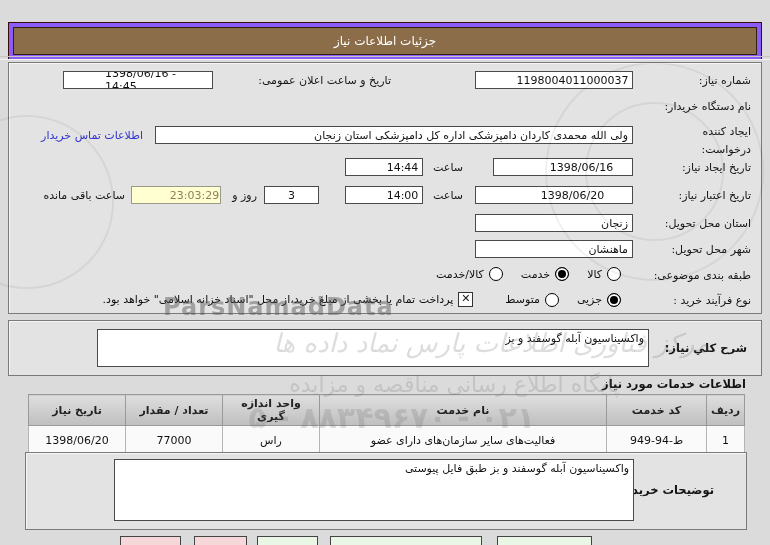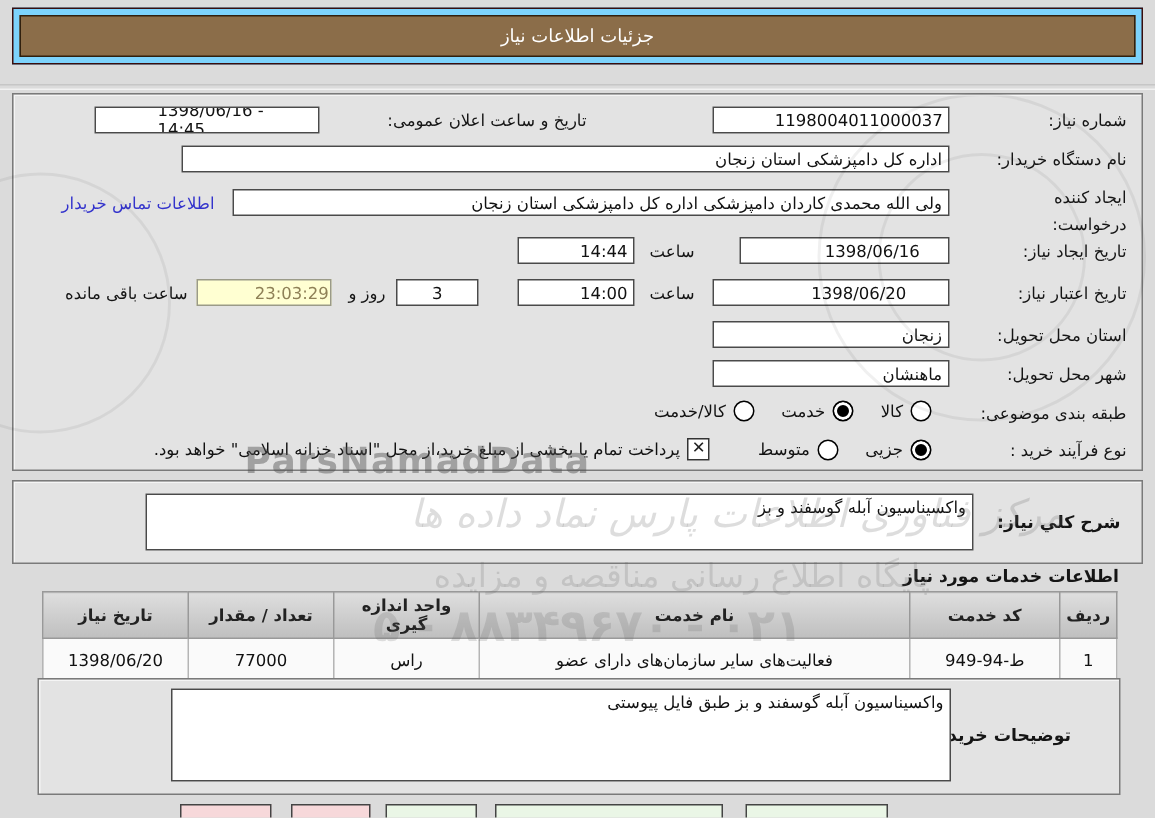--- a/index.html
+++ b/index.html
@@ -4,21 +4,21 @@
 <style>
   html,body{margin:0;padding:0;}
   body{
     width:770px;height:545px;position:relative;overflow:hidden;
     background:#dbdbdb;
     font-family:"DejaVu Sans",sans-serif;
     font-size:11px;color:#111;direction:rtl;
   }
   .abs{position:absolute;}
   
-  .titlebar{top:5px;left:8px;width:752px;height:36px;background:#7dd3fc;border:1px solid #3a0d0d;}
+  .titlebar{top:22px;left:8px;width:752px;height:36px;background:#8b5cf6;border:1px solid #3a0d0d;}
   .titlebar-inner{position:absolute;inset:4px;background:#8b6d49;border:1px solid #30200e;
     color:#fff;font-size:12px;display:flex;align-items:center;justify-content:center;}
   .hline{top:56px;left:0;width:770px;height:2px;border-top:1px solid #c6c6c6;border-bottom:1px solid #f2f2f2;}
   
   .gbox{background:#e3e3e3;border:1px solid #7a7a7a;box-shadow:1px 1px 0 #f5f5f5 inset;}
   #box-main{top:62px;left:8px;width:752px;height:250px;}
   #box-desc{top:320px;left:8px;width:752px;height:54px;}
   #box-notes{top:452px;left:25px;width:720px;height:76px;}
   .lbl{position:absolute;white-space:nowrap;color:#151515;}
   .lbl.bold{font-weight:bold;font-size:11.5px;}
@@ -76,21 +76,20 @@
   <div class="abs hline"></div>
 
   <div class="abs gbox" id="box-main">
 
     <span class="lbl" style="right:10px;top:11px;">شماره نیاز:</span>
     <div class="fld center ltr" style="right:128px;top:8px;width:158px;">1198004011000037</div>
     <span class="lbl" style="right:370px;top:11px;">تاریخ و ساعت اعلان عمومی:</span>
     <div class="fld center ltr" style="right:548px;top:8px;width:150px;">1398/06/16 - 14:45</div>
 
     <span class="lbl" style="right:10px;top:37px;">نام دستگاه خریدار:</span>
-    <div class="fld" style="right:128px;top:34px;width:512px;">اداره کل دامپزشکی استان زنجان</div>
 
     <span class="lbl" style="right:10px;top:60px;width:85px;white-space:normal;line-height:1.6;">ایجاد کننده درخواست:</span>
     <div class="fld" style="right:128px;top:63px;width:478px;">ولی الله محمدی کاردان دامپزشکی  اداره کل دامپزشکی استان زنجان</div>
     <span class="link" style="right:618px;top:66px;">اطلاعات تماس خریدار</span>
 
     <span class="lbl" style="right:10px;top:98px;">تاریخ ایجاد نیاز:</span>
     <div class="fld center ltr" style="right:128px;top:95px;width:140px;">1398/06/16</div>
     <span class="lbl" style="right:298px;top:98px;">ساعت</span>
     <div class="fld center ltr" style="right:338px;top:95px;width:78px;text-align:right;">14:44</div>
 

